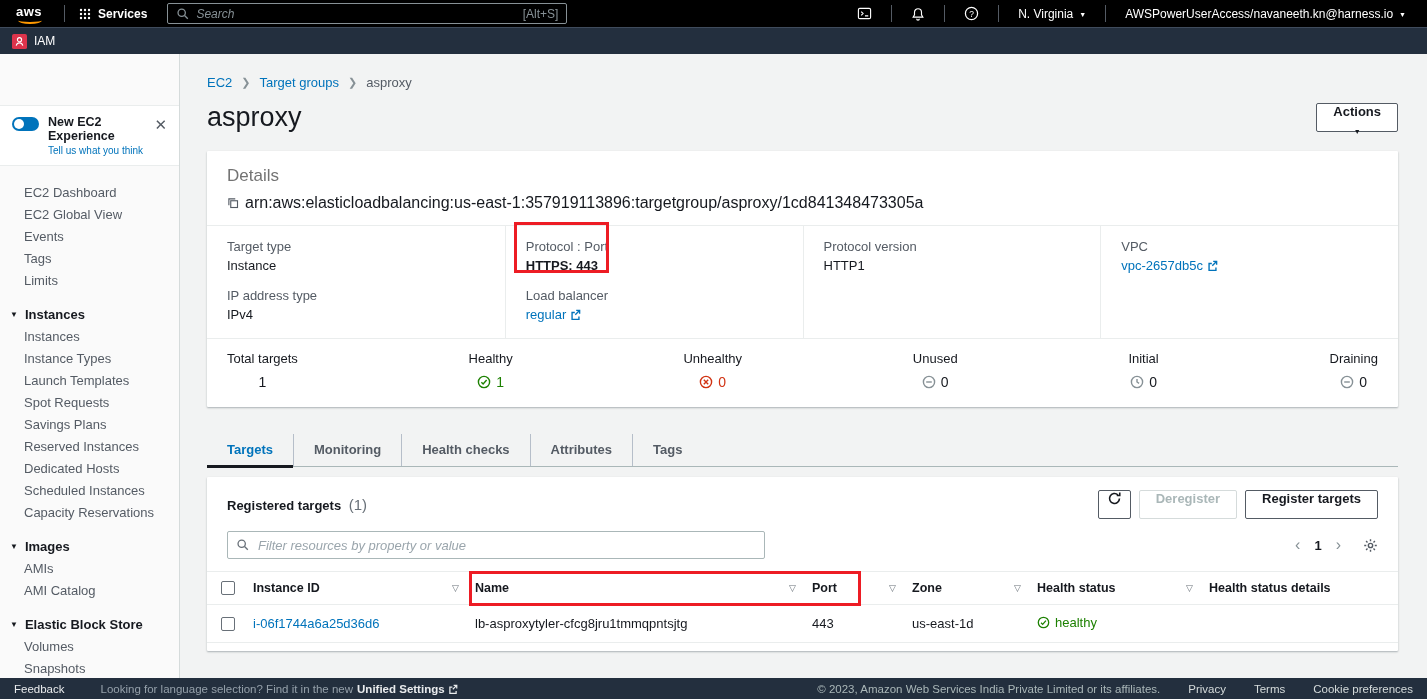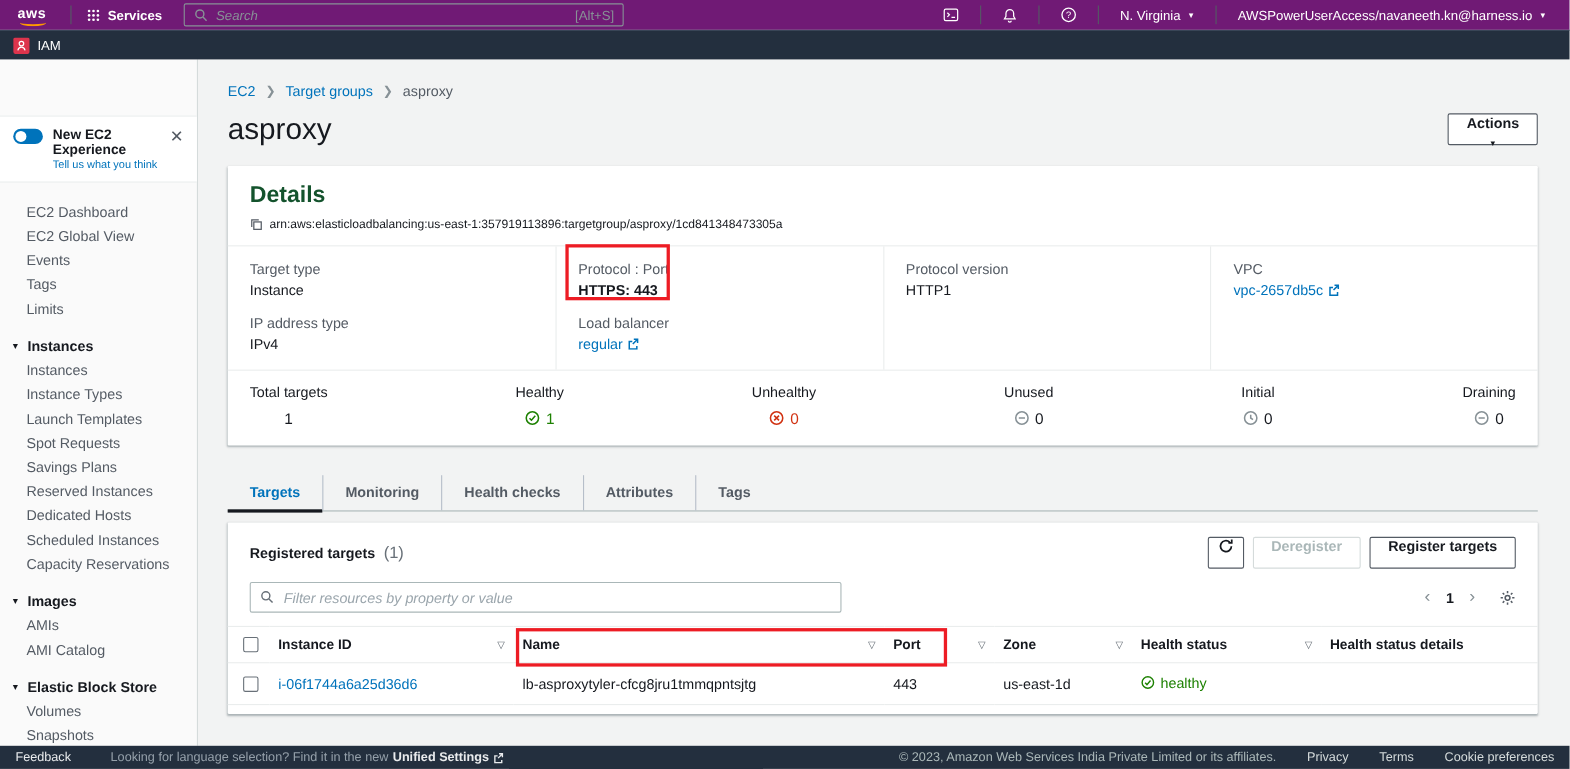--- a/index.html
+++ b/index.html
@@ -7,21 +7,21 @@
   body {
     font-family: "Liberation Sans", "DejaVu Sans", sans-serif;
     font-size: 13px; color:#16191f; background:#f2f3f3;
     position: relative; overflow: hidden;
   }
   svg { display:block; }
 
   
   .topbar {
     position:absolute; top:0; left:0; right:0; height:27px;
-    background:#701a75; color:#fff; display:flex; align-items:center;
+    background:#000000; color:#fff; display:flex; align-items:center;
     padding:0 10px; z-index:30; font-size:12px;
   }
   .aws-logo { position:relative; width:34px; height:20px; margin:0 6px; cursor:pointer; }
   .aws-logo .aws-text { font-weight:700; font-size:13px; letter-spacing:.5px; color:#fff; }
   .aws-logo .aws-smile { position:absolute; left:2px; top:13px; width:24px; height:7px;
     border-bottom:2px solid #ff9900; border-radius:0 0 60% 60%; }
   .tb-divider { width:1px; height:17px; background:#545b64; margin:0 8px; }
   .services-btn { display:flex; align-items:center; gap:7px; padding:0 6px; cursor:pointer; font-weight:700; }
   .search-box {
     display:flex; align-items:center; gap:7px; margin-left:14px;
@@ -90,22 +90,22 @@
   .btn { display:inline-flex; align-items:center; gap:8px; border:1px solid #545b64; background:#fff;
     color:#16191f; font-weight:700; font-size:13px; padding:0 16px; height:29px; border-radius:2px; cursor:pointer;
     font-family:inherit;flex-direction:column; }
   .btn.disabled { border-color:#d5dbdb; color:#aab7b8; cursor:default; }
   .btn.icon-only { padding:0 8px; }
 
   .card { background:#fff; border-radius:1px; box-shadow:0 1px 2px 0 rgba(0,28,36,.3); }
 
   
   .card-header { padding:15px 20px 13px; }
-  .card-title { font-size:21px; font-weight:700; color:#14532d; }
-  .arn-row { display:flex; align-items:center; gap:6px; margin-top:8px; font-size:11px; color:#16191f; }
+  .card-title { font-size:17px; font-weight:400; color:#737373; }
+  .arn-row { display:flex; align-items:center; gap:6px; margin-top:8px; font-size:16px; color:#16191f; }
   .copy-icon { color:#545b64; cursor:pointer; }
   .details-grid { display:flex; border-top:1px solid #eaeded; }
   .dcol { flex:1 1 25%; padding:13px 20px 16px; }
   .dcol + .dcol { border-left:1px solid #eaeded; }
   .field + .field { margin-top:15px; }
   .f-label { color:#545b64; }
   .f-value { color:#16191f; margin-top:4px; }
   .link { color:#0073bb; cursor:pointer; display:inline-flex; align-items:center; gap:4px; }
 
   .health-row { border-top:1px solid #eaeded; display:flex; justify-content:space-between; padding:12px 20px 17px; }

